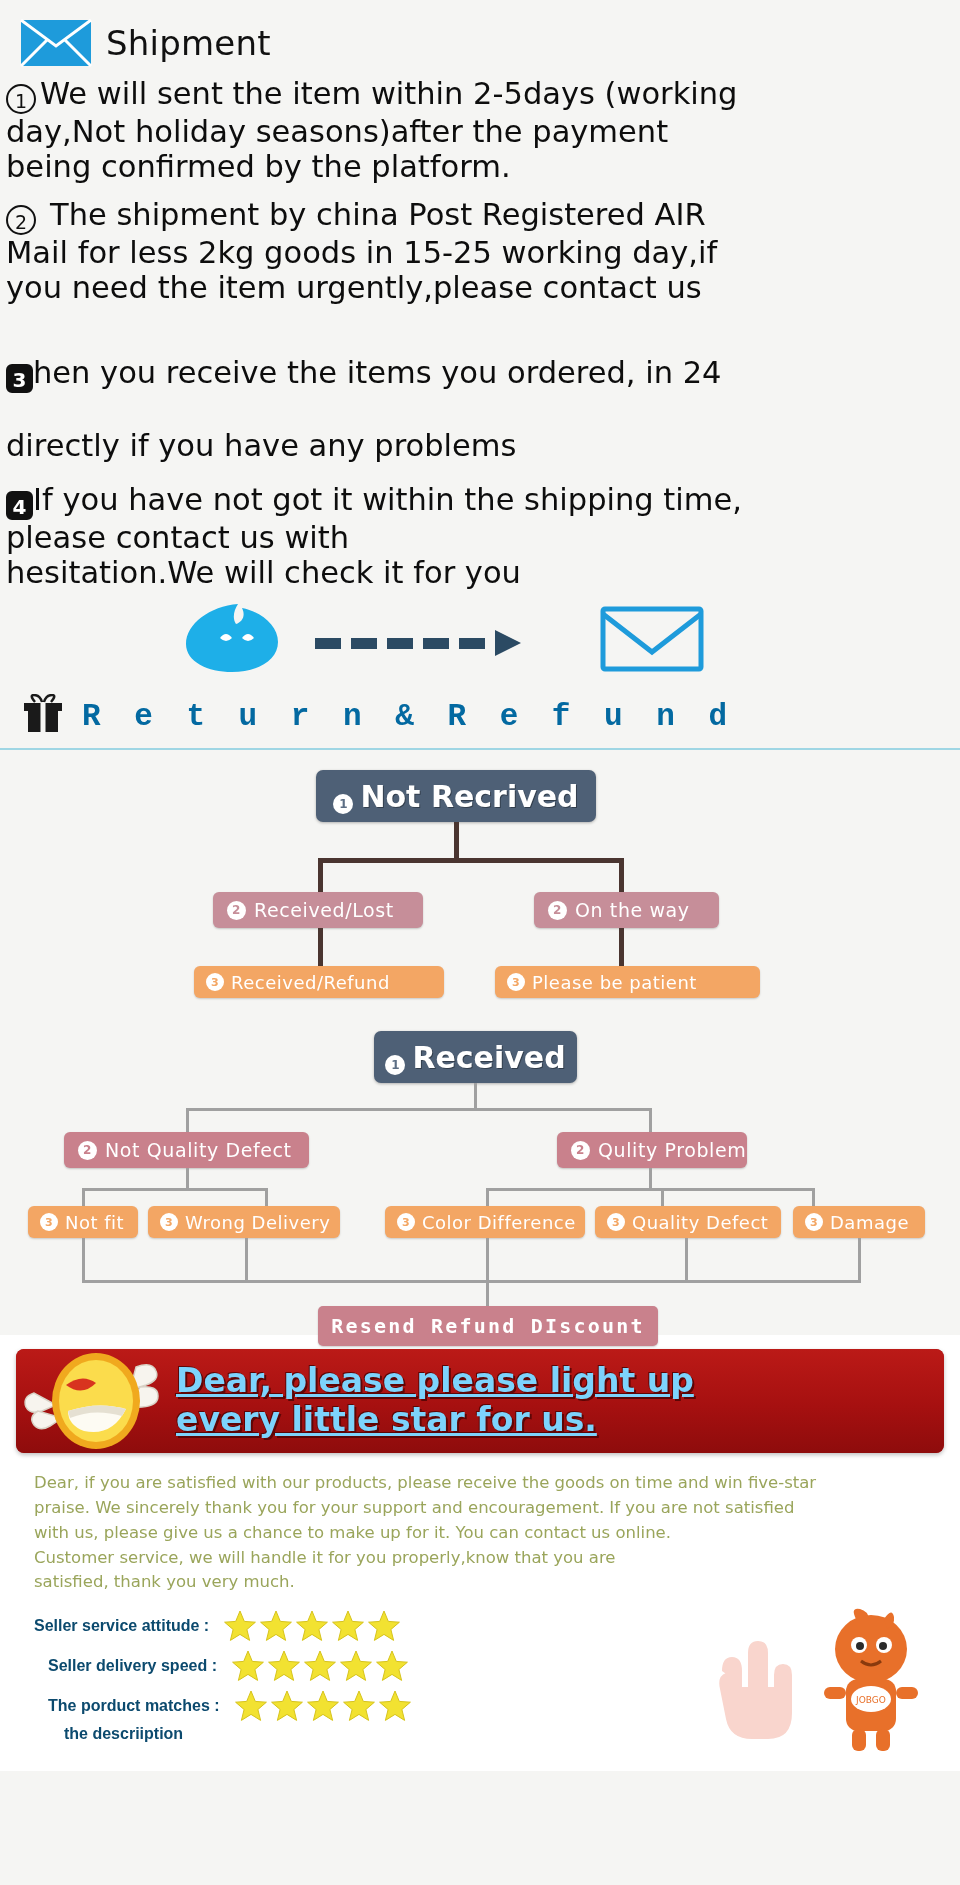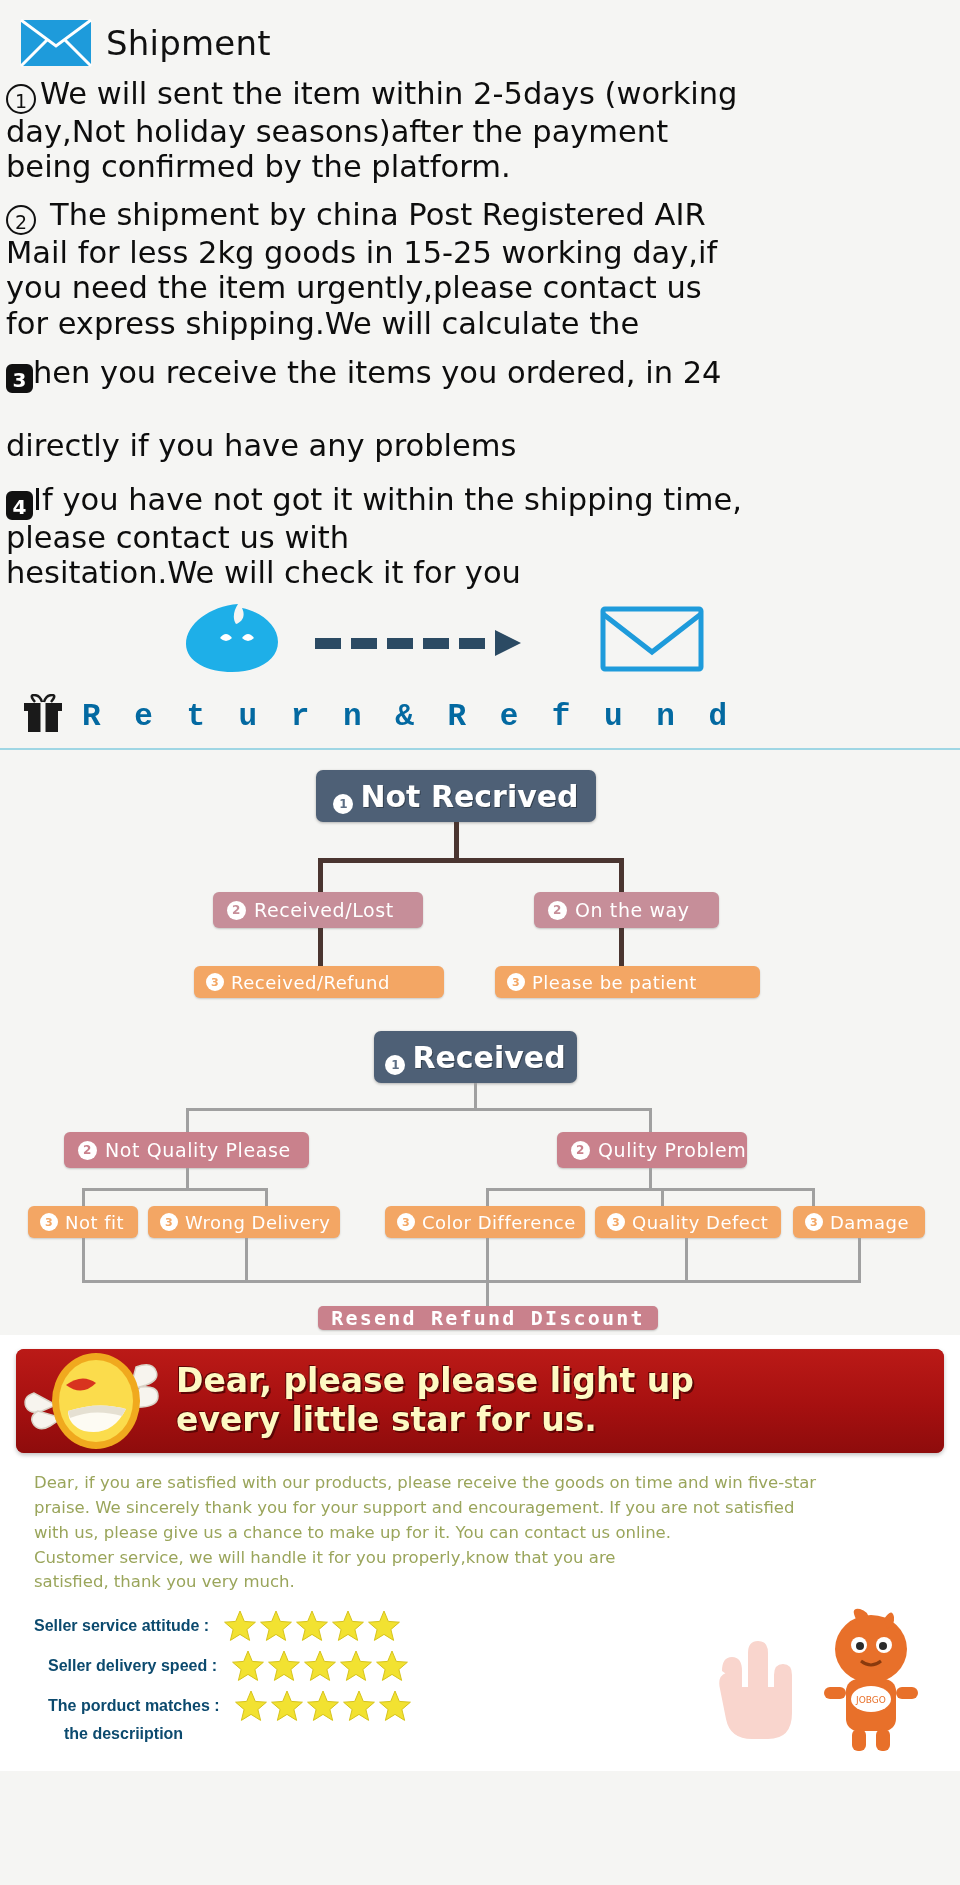--- a/index.html
+++ b/index.html
@@ -86,21 +86,21 @@
   .lvl2b{background:#c9818c;}
   .lvl2b .badge{color:#c9818c;}
   
   .lvl3{
     background:#f3a664;border-radius:6px;box-shadow:0 1px 2px rgba(0,0,0,.18);
     padding:0 12px;height:32px;font-size:18px;letter-spacing:.5px;
   }
   .lvl3 .badge{width:18px;height:18px;font-size:11px;color:#f3a664;margin-right:7px;}
   
   .resend{
-    background:#c9818c;border-radius:5px;padding:0 18px;height:24px;
+    background:#c9818c;border-radius:5px;padding:0 18px;height:40px;
     font-size:20px;letter-spacing:2.2px;font-weight:bold;
     box-shadow:0 1px 2px rgba(0,0,0,.2);font-family:"DejaVu Sans Mono", monospace;
   }
   
   .ln{position:absolute;background:#4a3530;}
   .ln.gray{background:#a0a0a0;}
   
   .pill{
     position:absolute;background:#4f96ec;border-radius:20px;height:26px;
     display:flex;align-items:center;justify-content:center;color:#fff;
@@ -117,23 +117,24 @@
     position:relative;margin:0 16px;height:104px;background:#ab1212;
     border-radius:8px;display:flex;align-items:center;
     box-shadow:0 2px 4px rgba(0,0,0,.25);overflow:hidden;
   }
   .banner-grad{
     position:absolute;inset:0;border-radius:8px;
     background:linear-gradient(180deg,#bb1a17 0%,#a61010 55%,#8e0c0c 100%);
   }
   .emoji-wrap{position:relative;width:160px;height:104px;flex:none;}
   .banner-text{
-    position:relative;color:#fef9c3;font-size:33px;line-height:1.18;font-weight:bold;
+    position:relative;color:#7dd3fc;font-size:33px;line-height:1.18;font-weight:bold;
     text-shadow:2px 2px 0 #5d0606, -1px -1px 0 #5d0606;
     font-family:"DejaVu Sans", sans-serif;
+    text-decoration:underline;
   }
 
   
   .review{position:relative;background:#fff;padding:10px 0 0 0;height:300px;}
   .rev-para{
     color:#9aa55b;font-size:16.5px;line-height:1.5;padding-left:34px;
     white-space:nowrap;font-family:"DejaVu Sans", sans-serif;
   }
   .rate-row{display:flex;align-items:center;padding-left:34px;margin-top:6px;}
   .rate-label{
@@ -166,21 +167,21 @@
     <div class="ship-para p1">
       <span class="num-circ">1</span><span>We will sent the item within 2-5days (working</span><br>
       <span>day,Not holiday seasons)after the payment</span><br>
       <span>being confirmed by the platform.</span>
     </div>
 
     <div class="ship-para p2">
       <span class="num-circ plain2">2</span><span>The shipment by china Post Registered AIR</span><br>
       <span>Mail for less 2kg goods in 15-25 working day,if</span><br>
       <span> you need the item urgently,please contact us</span><br>
-      <span>for express shipping.We will calculate the</span><br>
+      <br>
     </div>
 
     <div class="ship-para p3">
       <span class="num-circ filled">3</span><span>hen you receive the items you ordered, in 24</span><br>
       <br>
       <span> directly if you have any problems</span>
     </div>
 
     <div class="ship-para p4">
       <span class="num-circ filled">4</span><span>If you have not got it within the shipping time,</span><br>
@@ -265,21 +266,21 @@
       <span class="badge">1</span>
       <span>Received</span>
     </div>
     <div class="ln gray" style="left:474px;top:333px;width:3px;height:27px;"></div>
     <div class="ln gray" style="left:186px;top:358px;width:466px;height:3px;"></div>
     <div class="ln gray" style="left:186px;top:358px;width:3px;height:26px;"></div>
     <div class="ln gray" style="left:649px;top:358px;width:3px;height:26px;"></div>
 
     <div class="fbox lvl2 lvl2b" style="left:64px;top:382px;width:245px;">
       <span class="badge">2</span>
-      <span>Not  Quality  Please</span>
+      <span>Not  Quality  Defect</span>
     </div>
     <div class="fbox lvl2 lvl2b" style="left:557px;top:382px;width:190px;">
       <span class="badge">2</span>
       <span>Qulity  Problem</span>
     </div>
 
     <div class="ln gray" style="left:186px;top:418px;width:3px;height:22px;"></div>
     <div class="ln gray" style="left:82px;top:438px;width:186px;height:3px;"></div>
     <div class="ln gray" style="left:82px;top:438px;width:3px;height:20px;"></div>
     <div class="ln gray" style="left:265px;top:438px;width:3px;height:20px;"></div>

